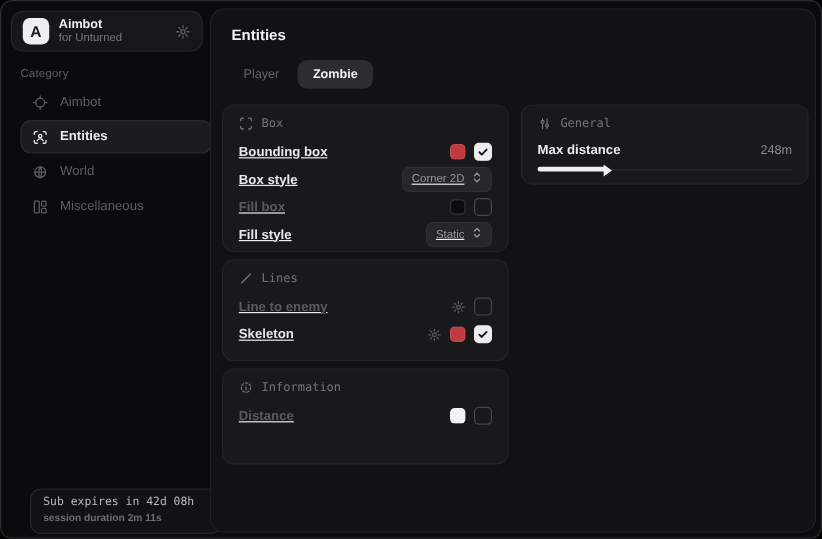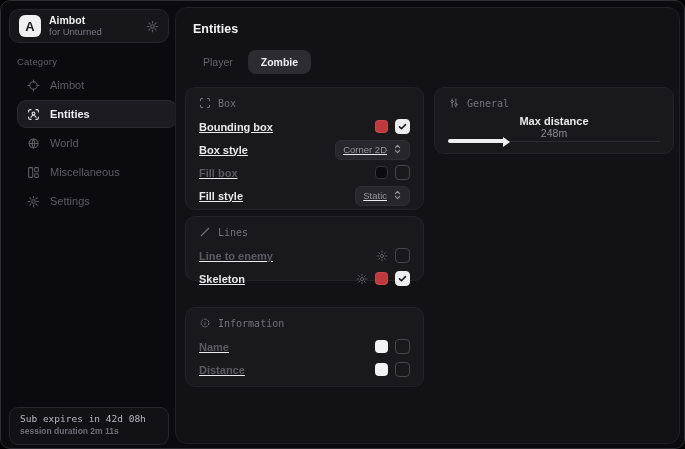--- a/index.html
+++ b/index.html
@@ -36,21 +36,21 @@
   .nav { position:absolute; left:16px; top:70px; width:160px; }
   .nav-item {
     height:28px; border-radius:9px; display:flex; align-items:center;
     gap:10px; padding:0 9px; color:#5d5d64; font-size:11px; cursor:default;
     border:1px solid transparent; margin-bottom:1px;
   }
   .nav-item .nv-icon { display:flex; color:inherit; }
   .nav-item.active { background:#1c1c20; border-color:#2a2a30; color:#ededf0; font-weight:bold; }
 
   .footer-card {
-    position:absolute; left:8px; top:406px; width:160px; height:38px;
+    position:absolute; left:24px; top:406px; width:160px; height:38px;
     border:1px solid #26262b; border-radius:9px; background:#121215;
     padding:5px 10px; line-height:1.35;
   }
   .footer-l1 { font-size:9.5px; color:#b9b9bf; }
   .footer-l2 { font-size:8.5px; color:#6d6d74; font-weight:bold; }
 
   
   .panel {
     position:absolute; left:174px; top:6px; width:505px; height:437px;
     background:#121215; border:1px solid #202025; border-radius:12px;
@@ -87,21 +87,21 @@
   .cb svg { display:none; }
   .cb.on svg { display:block; }
   .dropdown {
     display:flex; align-items:center; gap:6px; background:#26262b;
     border:1px solid #2e2e34; border-radius:6px; padding:3px 7px;
     font-size:9.5px; color:#96969d;
   }
   .gear-btn { display:flex; color:#5c5c63; }
 
   
-  .slider-row { height:20px; display:flex; align-items:center; justify-content:space-between;flex-direction:column; }
+  .slider-row { height:20px; display:flex; align-items:center; justify-content:space-between; }
   .slider-value { font-size:10.5px; color:#8b8b92; }
   .slider { position:relative; height:10px; margin-top:1px; }
   .slider-track { position:absolute; left:0; right:0; top:4.5px; height:1.5px; background:#2c2c31; }
   .slider-fill { position:absolute; left:0; top:3px; height:4px; background:#f0f0f2; border-radius:2px; }
   .slider-thumb {
     position:absolute; top:0.5px; width:0; height:0; margin-left:-2px;
     border-left:7px solid #f0f0f2; border-top:5px solid transparent; border-bottom:5px solid transparent;
   }
 </style>
 </head>
@@ -158,29 +158,20 @@
       </div>
       <div class="nav-item">
         <span class="nv-icon">
           <svg width="13" height="13" viewBox="0 0 16 16" fill="none" stroke="currentColor" stroke-width="1.3" stroke-linejoin="round">
             <rect x="2" y="2" width="5" height="12" rx="1"></rect>
               <rect x="9.5" y="2" width="4.5" height="5" rx="1"></rect>
               <rect x="9.5" y="9.5" width="4.5" height="4.5" rx="1"></rect>
           </svg>
         </span>
         <span>Miscellaneous</span>
-      </div>
-      <div class="nav-item">
-        <span class="nv-icon">
-          <svg width="13" height="13" viewBox="0 0 16 16" fill="none" stroke="currentColor" stroke-width="1.3" stroke-linecap="round">
-            <circle cx="8" cy="8" r="2.1"></circle>
-            <path d="M8 1.6v2.1M8 12.3v2.1M1.6 8h2.1M12.3 8h2.1M3.5 3.5l1.5 1.5M11 11l1.5 1.5M12.5 3.5L11 5M5 11l-1.5 1.5"></path>
-          </svg>
-        </span>
-        <span>Settings</span>
       </div>
     </div>
 
     <div class="footer-card">
       <div class="footer-l1 mono">Sub expires in 42d 08h</div>
       <div class="footer-l2">session duration 2m 11s</div>
     </div>
   </div>
 
   <div class="panel">
@@ -236,21 +227,21 @@
           <span>Static</span>
           <span>
             <svg width="9" height="10" viewBox="0 0 12 14" fill="none" stroke="currentColor" stroke-width="1.6" stroke-linecap="round" stroke-linejoin="round">
                 <path d="M3 5l3-3 3 3M3 9l3 3 3-3"></path>
               </svg>
           </span>
         </span>
       </div>
     </div>
 
-    <div class="card" style="left:9px; top:208px; width:239px; height:65px;">
+    <div class="card" style="left:9px; top:208px; width:239px; height:85px;">
       <div class="card-head mono">
         <span class="ch-icon">
           <svg width="12" height="12" viewBox="0 0 16 16" fill="none" stroke="currentColor" stroke-width="1.5" stroke-linecap="round">
               <path d="M3 13L13 3"></path>
             </svg>
         </span>
         <span>Lines</span>
       </div>
       <div class="row dim">
         <span class="row-label">Line to enemy</span>
@@ -288,27 +279,20 @@
         <span class="ch-icon">
           <svg width="12" height="12" viewBox="0 0 16 16" fill="none" stroke="currentColor" stroke-width="1.3" stroke-linecap="round">
             <circle cx="8" cy="8" r="5.2" stroke-dasharray="2.6 2"></circle>
               <circle cx="8" cy="5.6" r="0.6" fill="currentColor" stroke="none"></circle>
               <path d="M8 7.6v3"></path>
           </svg>
         </span>
         <span>Information</span>
       </div>
       <div class="row dim">
-        <span class="row-label">Name</span>
-        <span class="controls">
-          <span class="swatch" style="background:#f2f2f4;"></span>
-          <span class="cb"></span>
-        </span>
-      </div>
-      <div class="row dim">
         <span class="row-label">Distance</span>
         <span class="controls">
           <span class="swatch" style="background:#f2f2f4;"></span>
           <span class="cb"></span>
         </span>
       </div>
     </div>
 
     <div class="card" style="left:258px; top:79px; width:240px; height:67px;">
       <div class="card-head mono">

